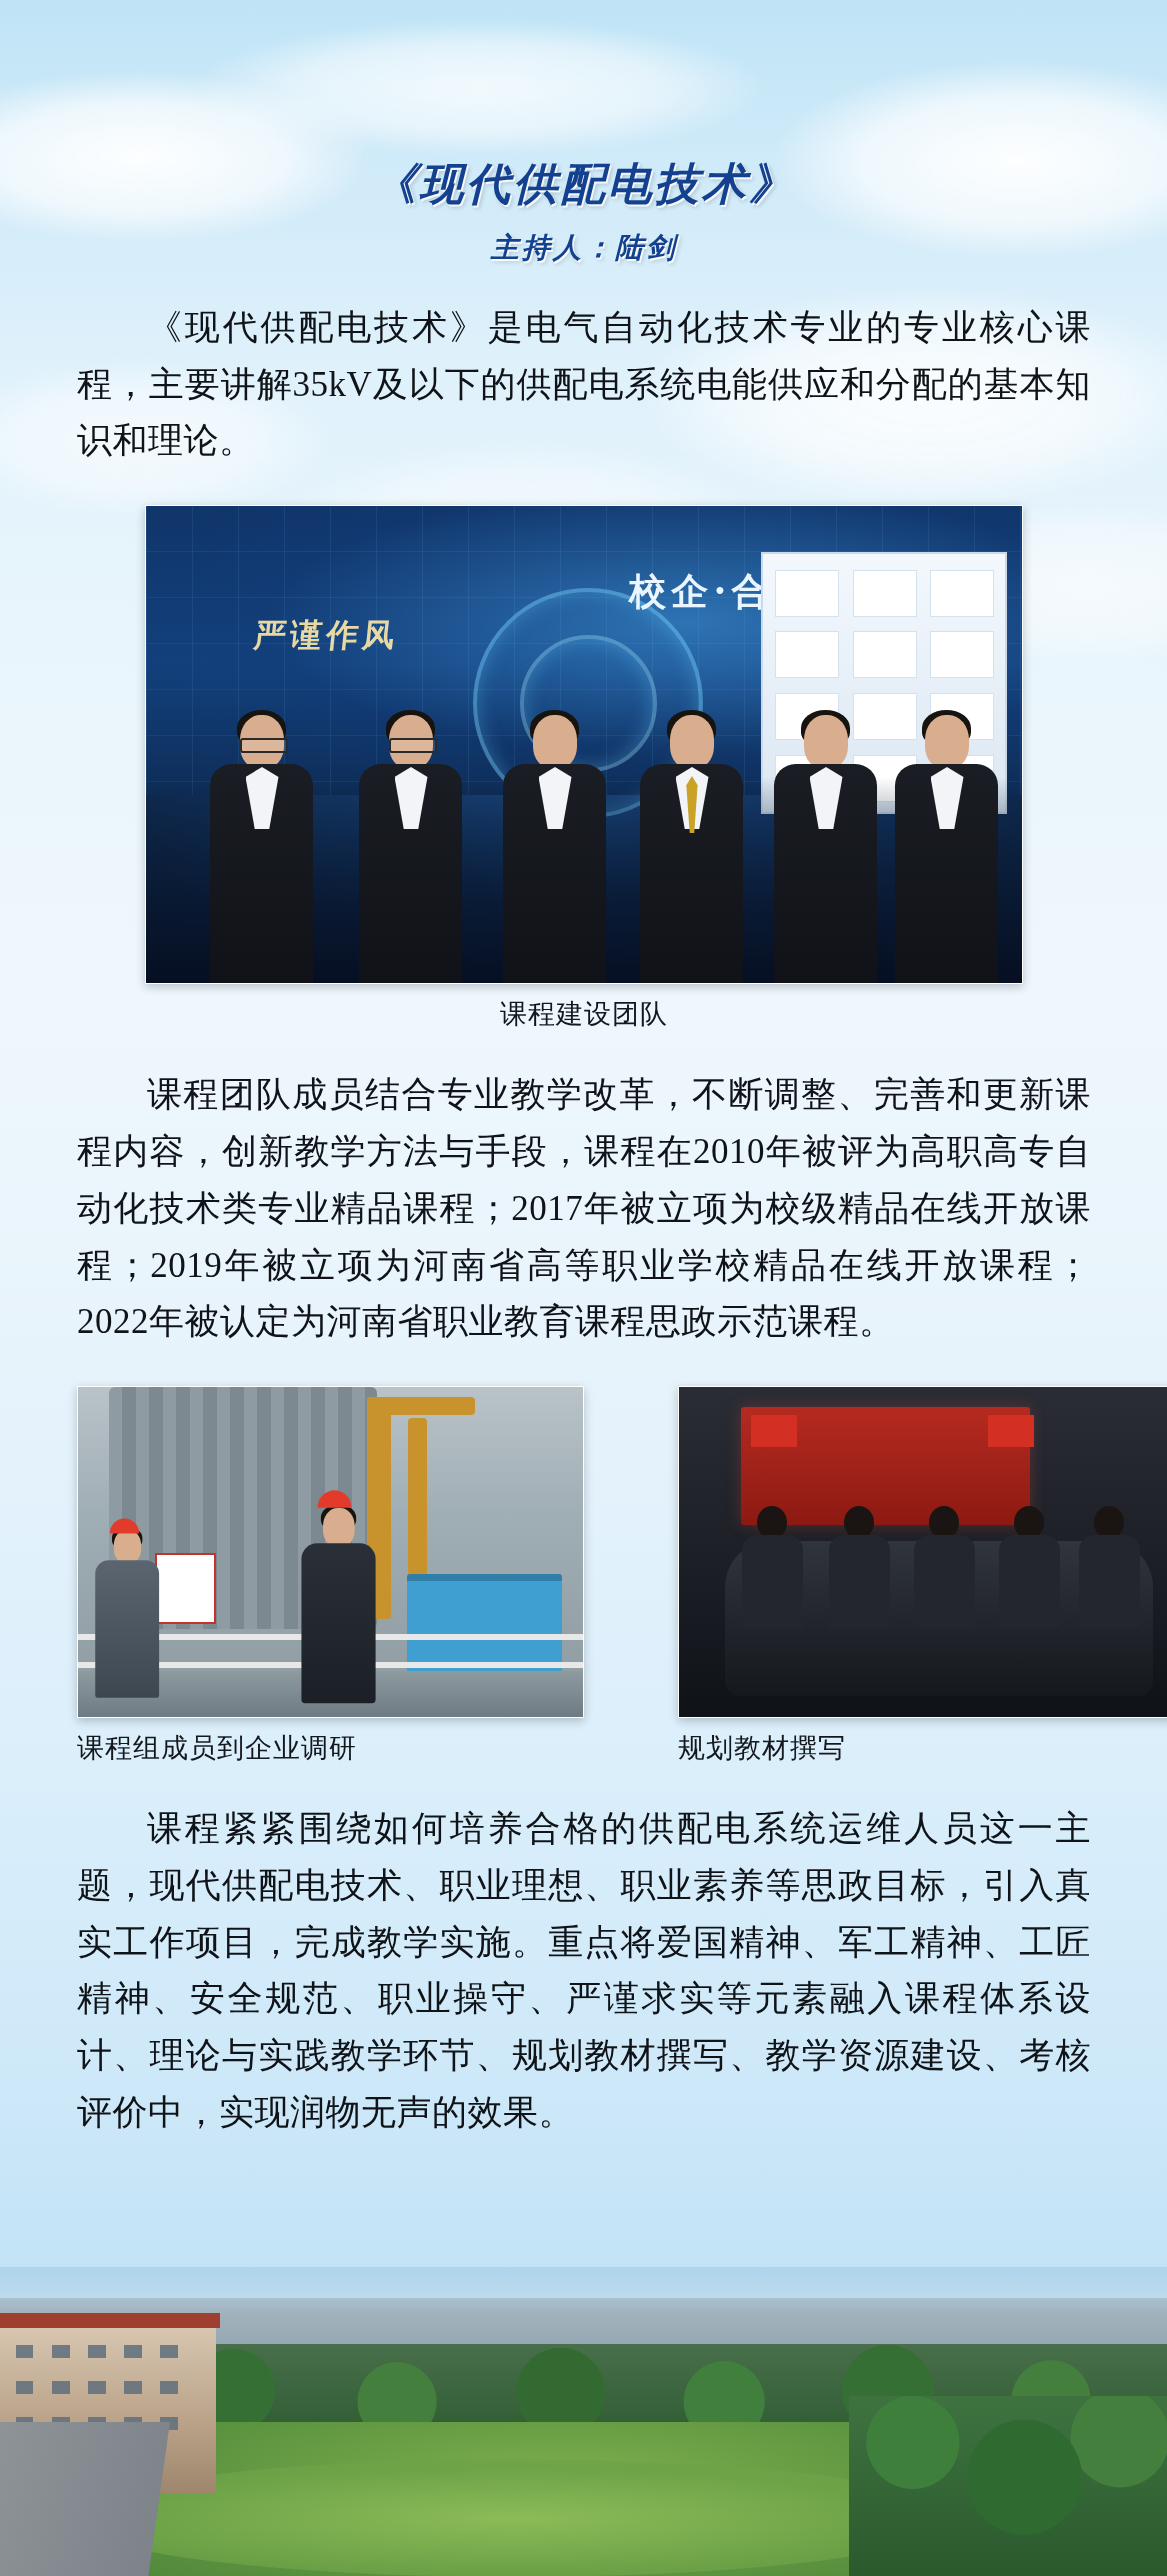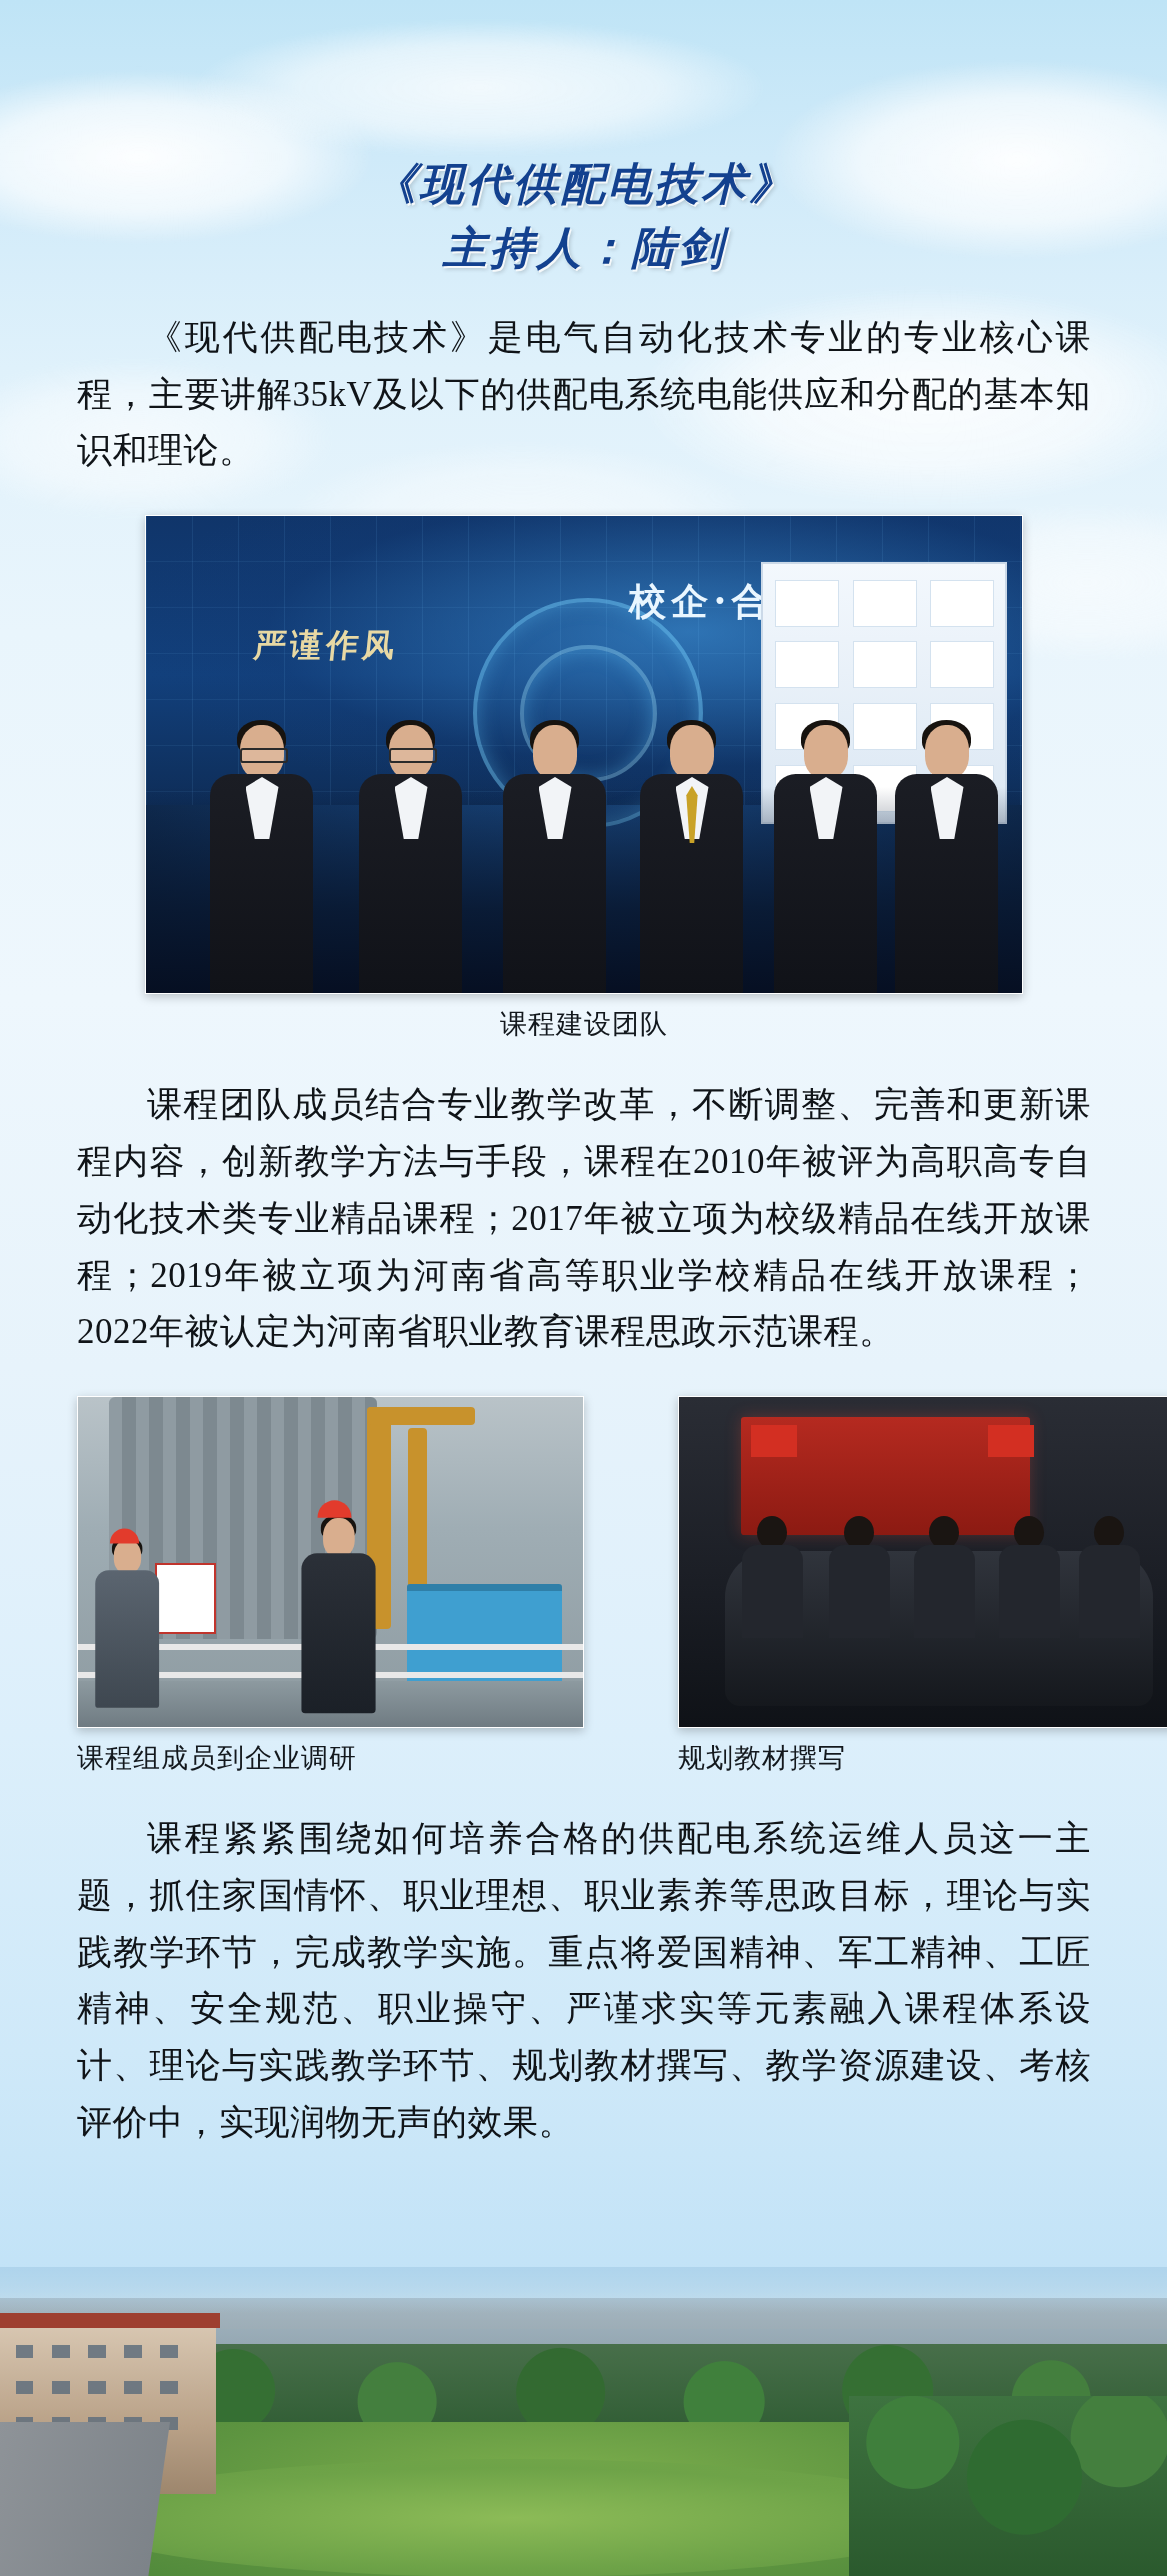--- a/index.html
+++ b/index.html
@@ -77,25 +77,25 @@
     font-family: "DejaVu Serif", "Liberation Serif", serif;
     font-weight: bold;
     font-style: italic;
     font-size: 44px;
     letter-spacing: 3.1px;
     color: #13418f;
     text-shadow: 1.5px 1.5px 0 rgba(255,255,255,0.85), 2.6px 3.1px 4.6px rgba(0,0,0,0.18);
     line-height: 1.25;
   }
   .host-line {
-    margin-top: 9px;
+    margin-top: 19px;
     font-family: "DejaVu Serif", "Liberation Serif", serif;
     font-weight: bold;
     font-style: italic;
-    font-size: 44px;
+    font-size: 28px;
     letter-spacing: 3.1px;
     color: #13418f;
     text-shadow: 1.5px 1.5px 0 rgba(255,255,255,0.85), 2.6px 3.1px 4.6px rgba(0,0,0,0.18);
     line-height: 1.25;
   }
 
   
   .content {
     position: relative;
     z-index: 3;
@@ -533,21 +533,21 @@
         <div class="seated" style="left:399px;">
             <div class="h"></div>
             <div class="b"></div>
           </div>
       </div>
       <div class="caption">规划教材撰写</div>
     </div>
   </div>
 
   <div class="content" style="margin-top:17.5px;">
-    <p class="para">课程紧紧围绕如何培养合格的供配电系统运维人员这一主题，抓住家国情怀、职业理想、职业素养等思政目标，理论与实践教学环节，完成教学实施。重点将爱国精神、军工精神、工匠精神、安全规范、职业操守、严谨求实等元素融入课程体系设计、理论与实践教学环节、规划教材撰写、教学资源建设、考核评价中，实现润物无声的效果。</p>
+    <p class="para">课程紧紧围绕如何培养合格的供配电系统运维人员这一主题，现代供配电技术、职业理想、职业素养等思政目标，引入真实工作项目，完成教学实施。重点将爱国精神、军工精神、工匠精神、安全规范、职业操守、严谨求实等元素融入课程体系设计、理论与实践教学环节、规划教材撰写、教学资源建设、考核评价中，实现润物无声的效果。</p>
   </div>
 
   <div class="campus">
     <div class="campus-sky"></div>
     <div class="campus-far"></div>
     <div class="campus-trees"></div>
     <div class="campus-lawn"></div>
     <div class="campus-bldg">
       <div class="roof"></div>
       <div class="win" style="left:15.5px;  top:20.6px;"></div>

